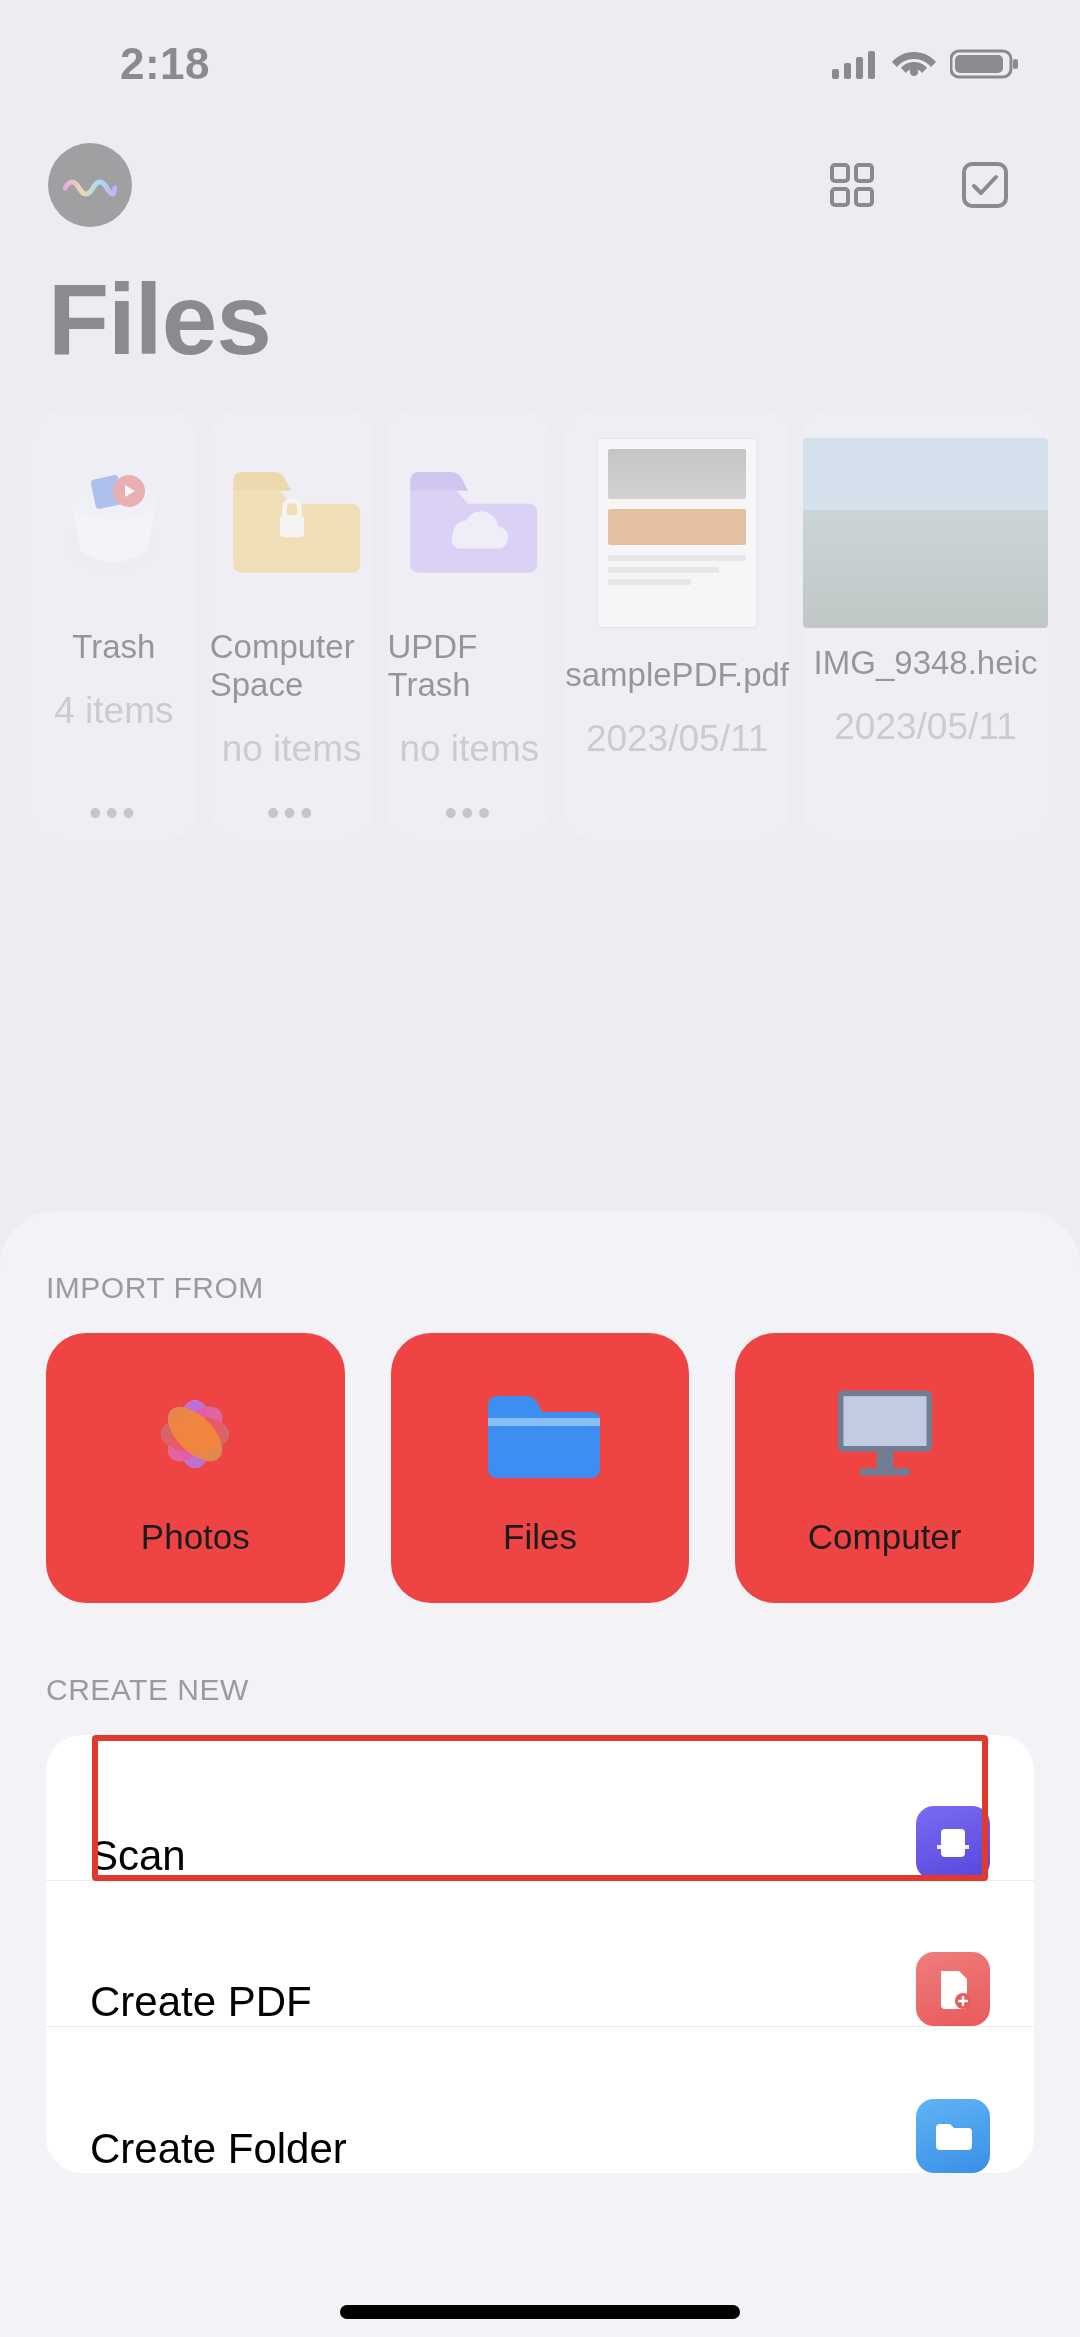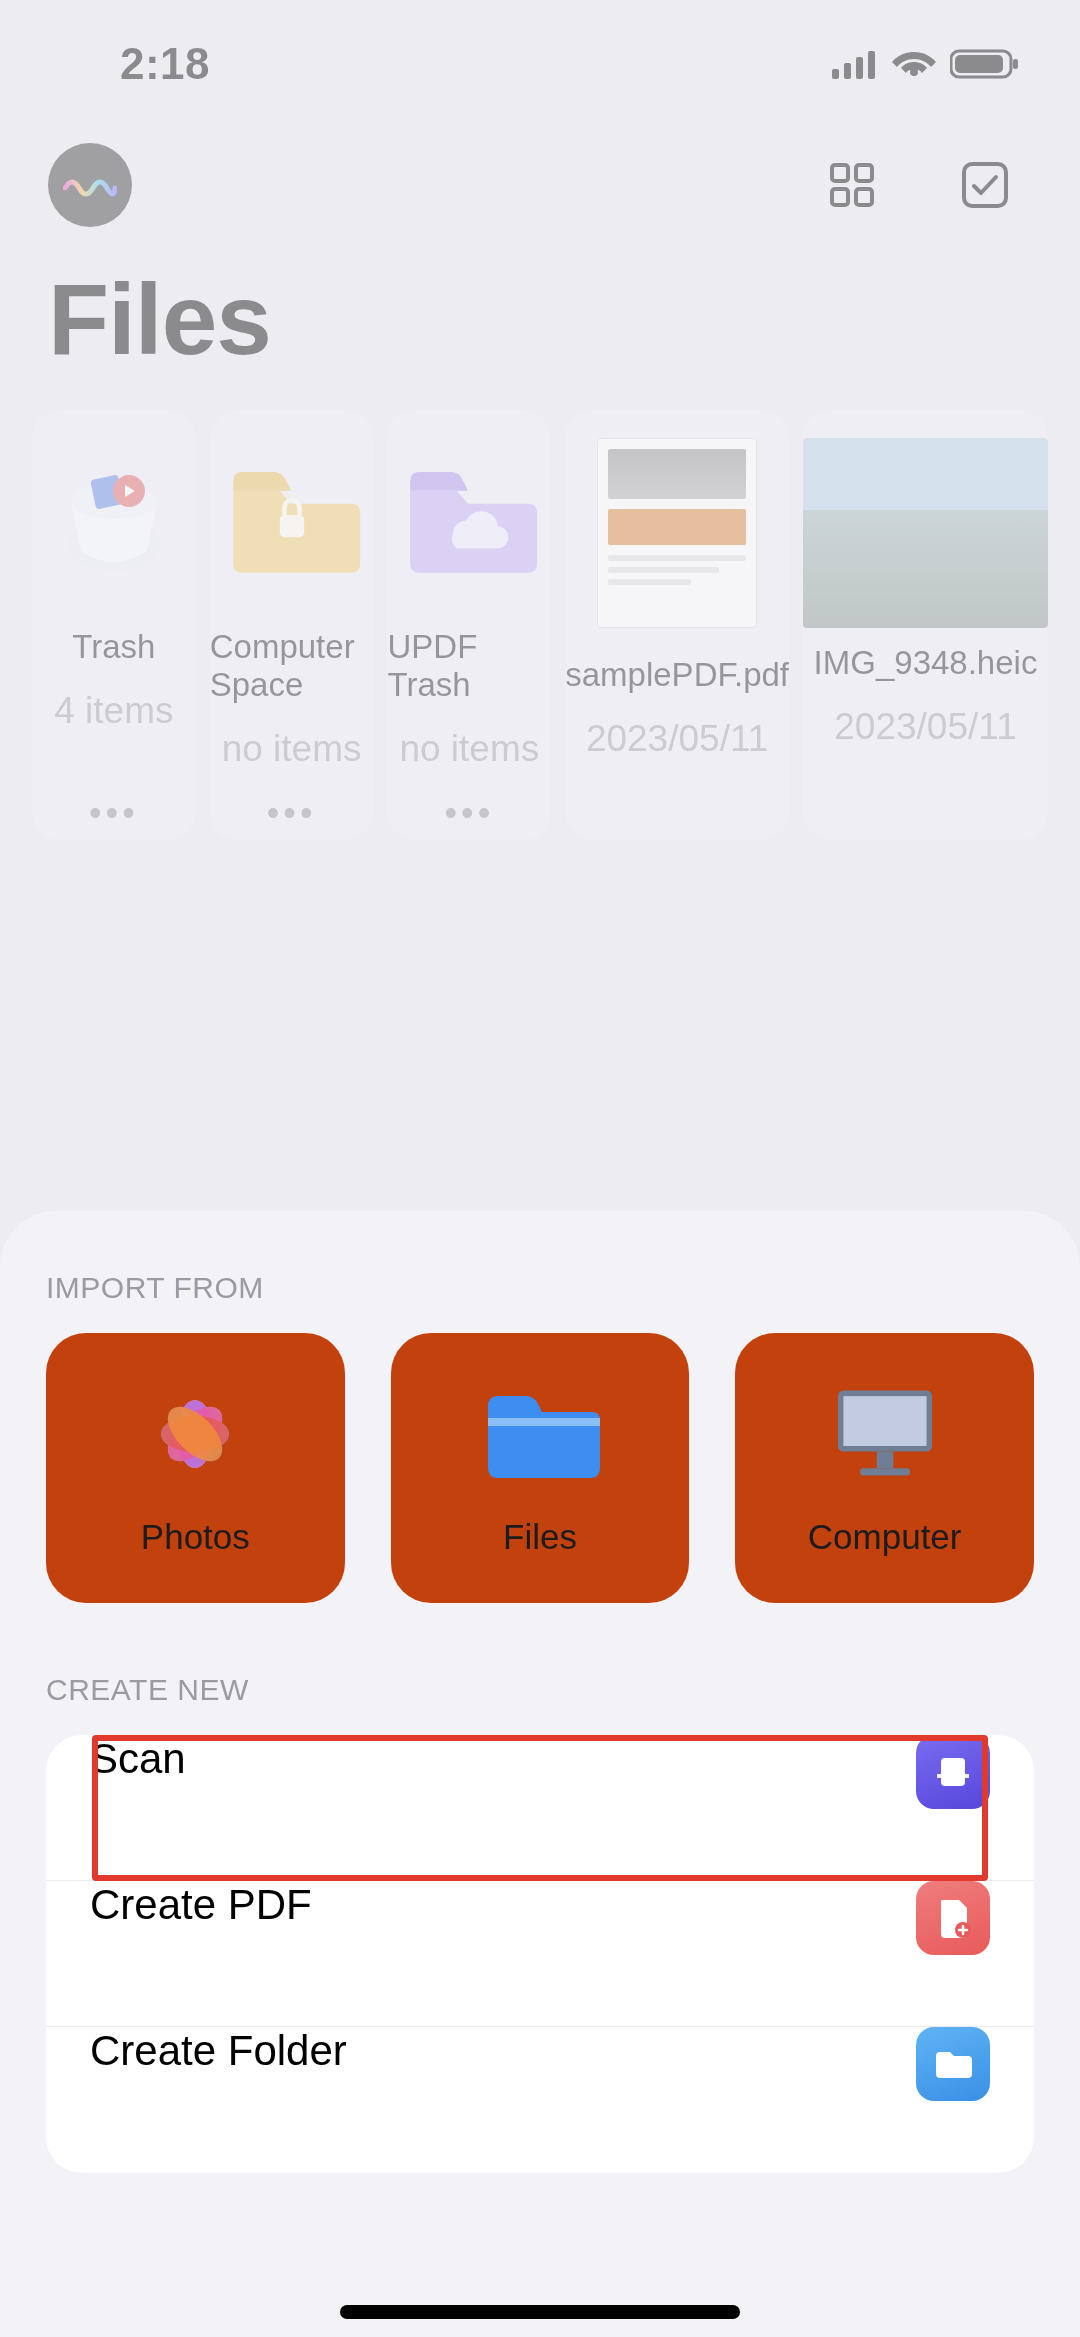--- a/index.html
+++ b/index.html
@@ -94,34 +94,34 @@
   }
   .sheet h4 {
     font-size: 30px; font-weight: 400; letter-spacing: 0.5px;
     color:#9a9aa2;
   }
   .import-row {
     margin-top: 28px;
     display:grid; grid-template-columns: repeat(3,1fr); gap:46px;
   }
   .import-card {
-    background:#c2410c; border-radius:40px; height: 270px;
+    background:#ef4444; border-radius:40px; height: 270px;
     display:flex; flex-direction:column; align-items:center; justify-content:center; gap:28px;
   }
   .import-card .lbl { font-size: 35px; color:#1c1c1e; }
   .import-icon { width:120px; height:110px; display:flex; align-items:center; justify-content:center; }
 
   .create-section { margin-top: 70px; }
   .create-list {
     margin-top: 28px;
     background:#fff; border-radius:36px; overflow:hidden;
   }
   .create-row {
     height: 146px;
-    display:flex; align-items:flex-start; justify-content:space-between;
+    display:flex; align-items:flex-end; justify-content:space-between;
     padding: 0 44px;
     border-bottom: 1px solid #eceaf0;
     position:relative;
   }
   .create-row:last-child { border-bottom: none; }
   .create-row .label { font-size: 42px; }
   .create-row .badge {
     width: 74px; height: 74px; border-radius: 18px;
     display:flex; align-items:center; justify-content:center;
   }

